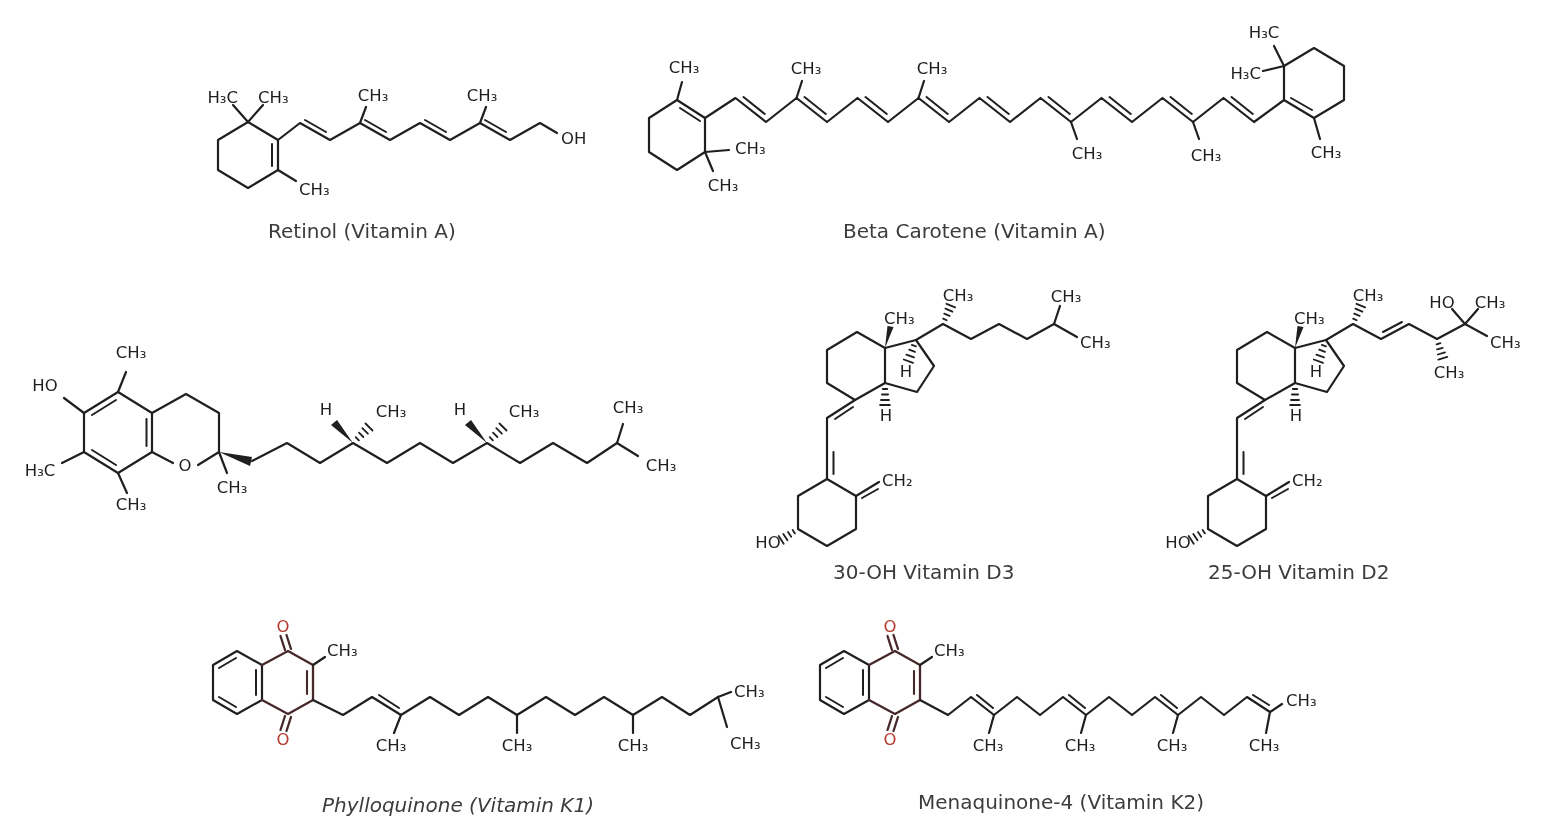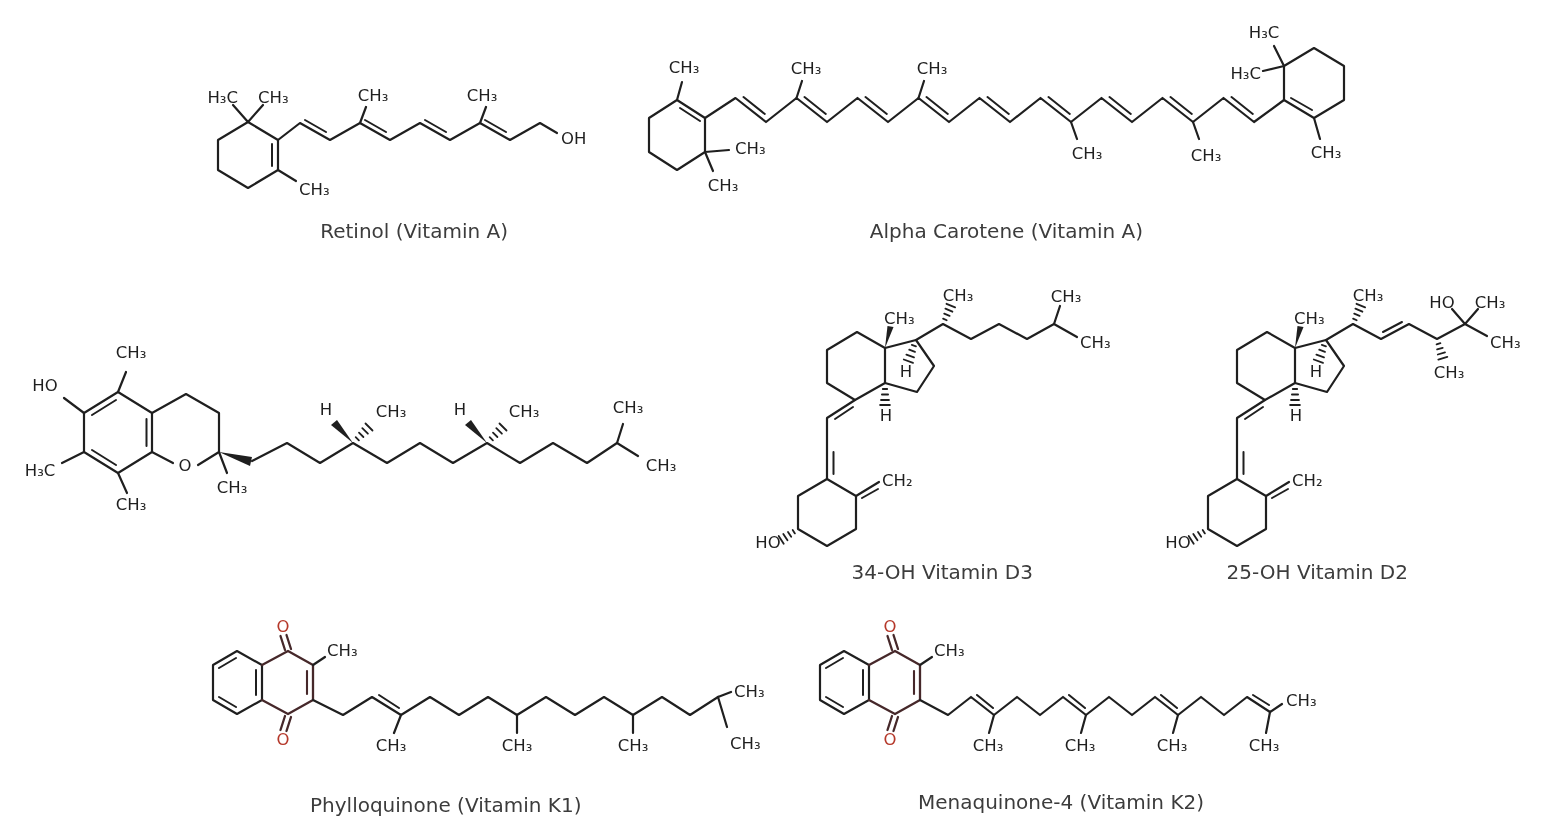--- a/index.html
+++ b/index.html
@@ -8,21 +8,21 @@
   svg{position:absolute;left:0;top:0;}
   .bond{stroke:#1f1f1f;stroke-width:2.2;fill:none;stroke-linecap:round;stroke-linejoin:round;}
   .inner{stroke:#1f1f1f;stroke-width:2;fill:none;stroke-linecap:round;}
   .qbond{stroke:#46282a;stroke-width:2.3;fill:none;stroke-linecap:round;stroke-linejoin:round;}
   .qinner{stroke:#46282a;stroke-width:2.1;fill:none;stroke-linecap:round;}
   .hash{stroke:#1f1f1f;stroke-width:1.8;fill:none;stroke-linecap:round;}
   .wedge{fill:#1f1f1f;stroke:none;}
   text.atom{font-family:"DejaVu Sans", sans-serif;font-size:16.5px;fill:#1f1f1f;}
   text.oxy{fill:#b5382a;}
   .caption{position:absolute;font-family:"DejaVu Sans", sans-serif;font-size:20px;
-           color:#3c3c3c;text-align:right;white-space:nowrap;}
+           color:#3c3c3c;text-align:left;white-space:nowrap;}
 </style>
 </head>
 <body>
 
 <div id="stage">
 <svg width="1543" height="822" viewBox="0 0 1543 822">
 
   <g>
     <path class="bond" d="M248,122 L278,140 L278,170 L248,188 L218,170 L218,140 Z"></path>
     <path class="inner" d="M272,144 L272,166"></path>
@@ -176,18 +176,18 @@
     <text class="atom" x="934" y="656" text-anchor="start">CH₃</text>
     <text class="atom" x="988" y="751" text-anchor="middle">CH₃</text>
     <text class="atom" x="1080" y="751" text-anchor="middle">CH₃</text>
     <text class="atom" x="1172" y="751" text-anchor="middle">CH₃</text>
     <text class="atom" x="1264" y="751" text-anchor="middle">CH₃</text>
     <text class="atom" x="1286" y="706" text-anchor="start">CH₃</text>
   </g>
 </svg>
 
   <div class="caption" style="left:268px;top:219px;width:240px;">Retinol (Vitamin A)</div>
-  <div class="caption" style="left:843px;top:219px;width:300px;">Alpha Carotene (Vitamin A)</div>
-  <div class="caption" style="left:833px;top:560px;width:200px;">34-OH Vitamin D3</div>
+  <div class="caption" style="left:843px;top:219px;width:300px;">Beta Carotene (Vitamin A)</div>
+  <div class="caption" style="left:833px;top:560px;width:200px;">30-OH Vitamin D3</div>
   <div class="caption" style="left:1208px;top:560px;width:200px;">25-OH Vitamin D2</div>
-  <div class="caption" style="left:310px;top:793px;width:250px;">Phylloquinone (Vitamin K1)</div>
+  <div class="caption" style="left:322px;top:793px;width:250px;font-style:italic;">Phylloquinone (Vitamin K1)</div>
   <div class="caption" style="left:918px;top:790px;width:250px;">Menaquinone-4 (Vitamin K2)</div>
 </div>
 
 </body></html>

